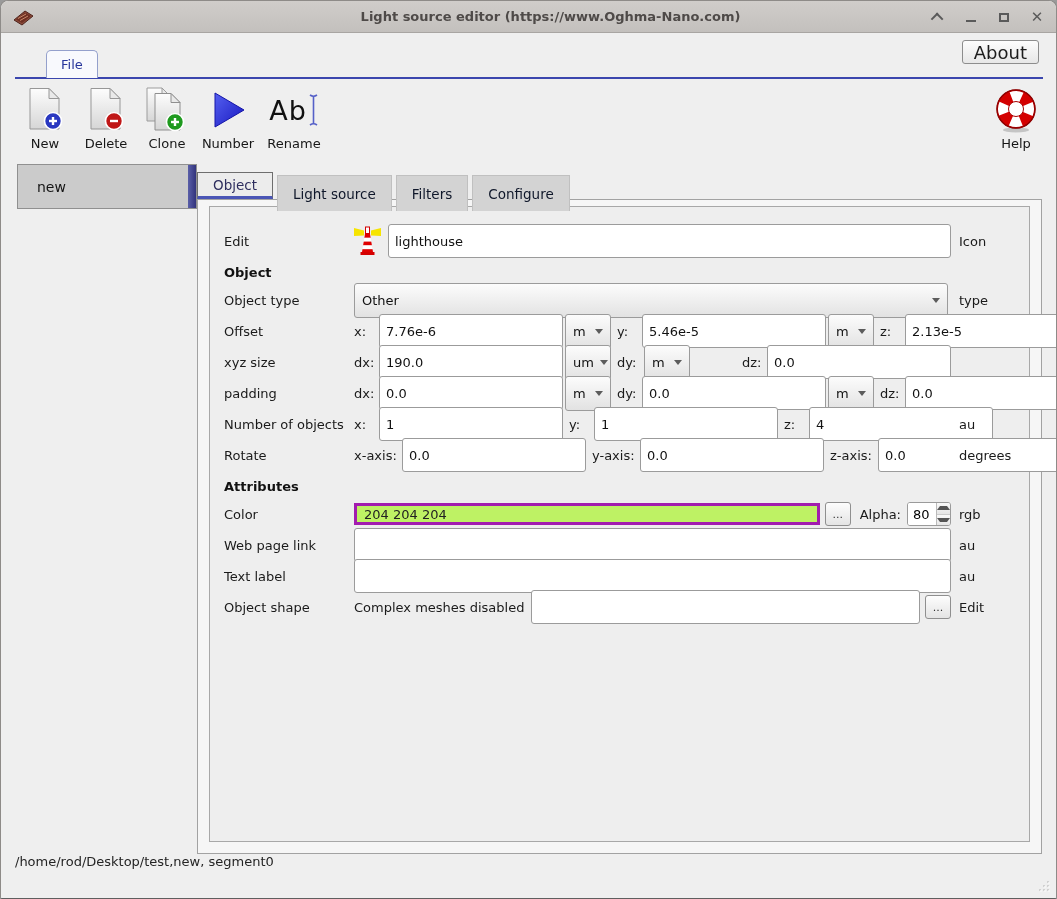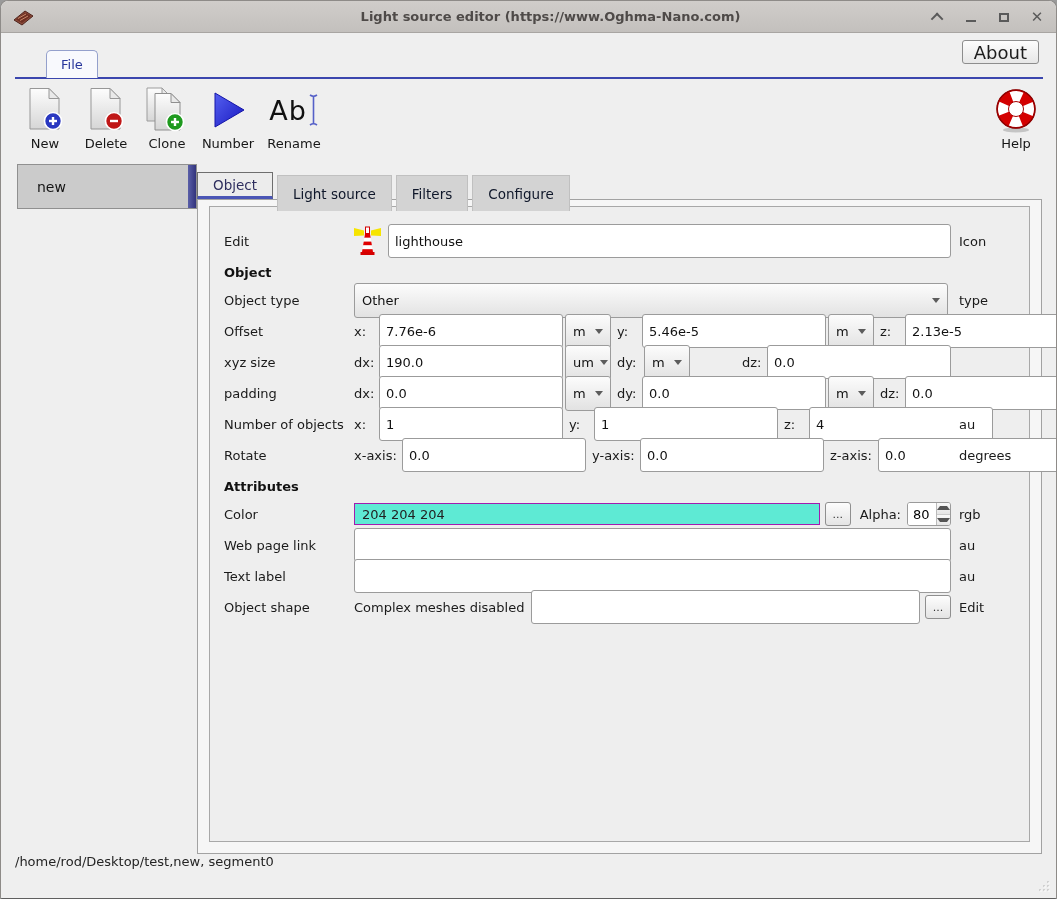--- a/index.html
+++ b/index.html
@@ -90,21 +90,21 @@
     cursor:default; }
   .dd-arrow { width:0; height:0; border-left:4px solid transparent;
     border-right:4px solid transparent; border-top:5px solid #5c5c5c; margin-left:6px; }
   .unit-dd { width:46px; flex:none; margin-left:2px; }
   .grp { display:flex; align-items:center; flex:1; }
   .grp + .grp { margin-left:6px; }
   .pfx { flex:none; font-size:13px; color:#1a1a1a; padding-right:3px; white-space:nowrap; }
   .pfx-xyz { width:25px; }
   .pfx-axis { width:48px; }
 
-  .swatch { flex:1; height:22px; background:#5eead4; border:1px solid #a21caf;
+  .swatch { flex:1; height:22px; background:#bef264; border:3px solid #a21caf;
     display:flex; align-items:center; padding-left:7px; font-size:13px; color:#222; }
   .mini-btn { width:26px; height:24px; flex:none; margin-left:5px;
     background:linear-gradient(#fdfdfd,#e4e4e4); border:1px solid #8f8f8f;
     border-radius:3px; display:flex; align-items:center; justify-content:center;
     font-size:11px; color:#333; }
   .alpha-label { margin-left:9px; font-size:13px; color:#1a1a1a; flex:none; }
   .spinner { margin-left:6px; width:44px; height:24px; flex:none; display:flex;
     border:1px solid #9b9b9b; border-radius:3px; background:#fff; overflow:hidden; }
   .spinner input { width:28px; border:none; font-size:13px; font-family:inherit;
     padding:0 0 0 5px; outline:none; }

